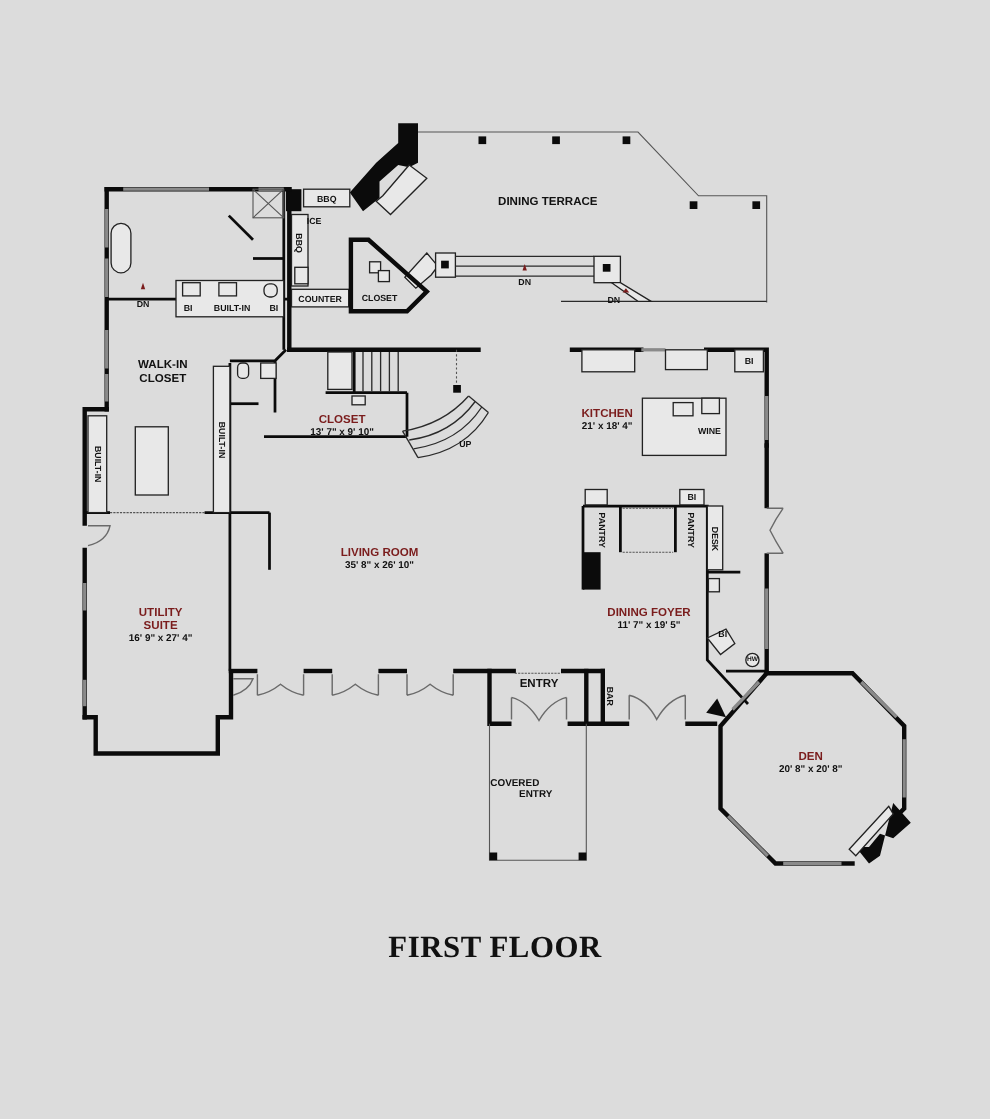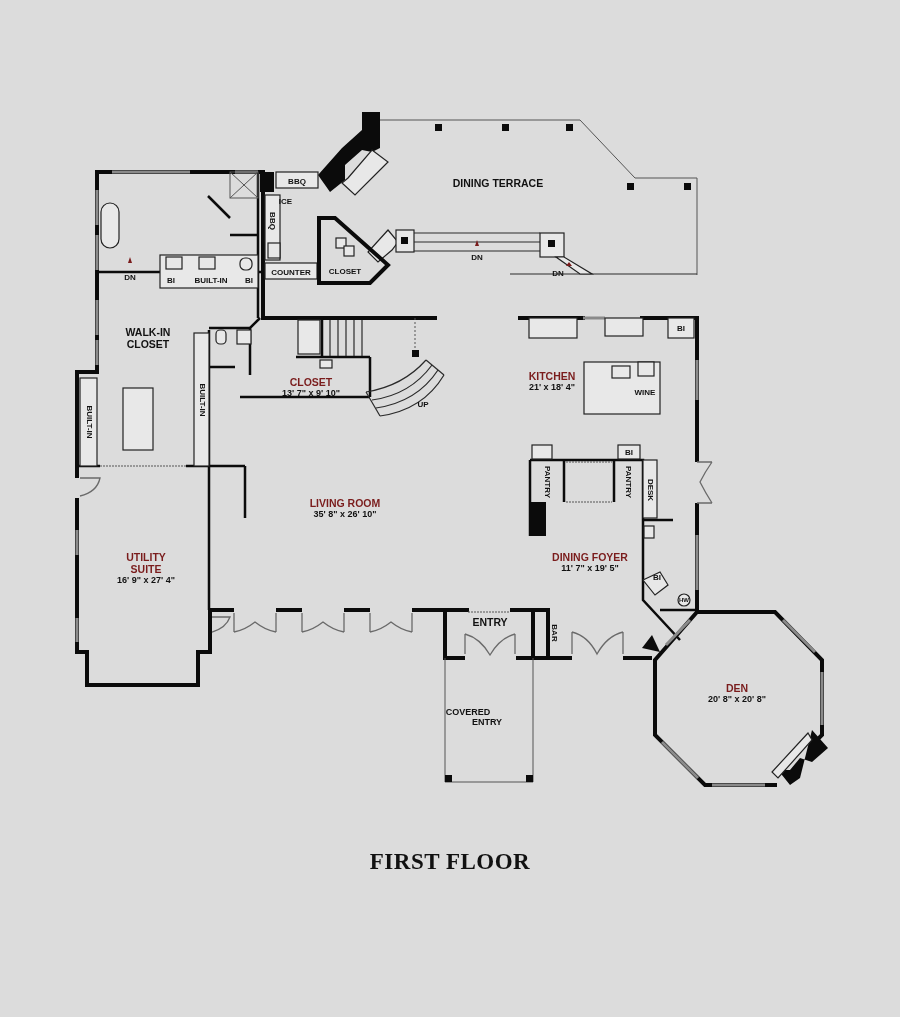--- a/index.html
+++ b/index.html
@@ -23,21 +23,21 @@
     text-align: center; white-space: nowrap; line-height: 1.15;
     font-weight: bold; color: #111;
   }
   .lbl .name { font-size: 10.5px; display: block; }
   .lbl .name.red { color: #7a1c1c; }
   .lbl .dim { font-size: 9px; display: block; }
   .sm { font-size: 8px; font-weight: bold; color: #111; position: absolute; transform: translate(-50%,-50%); white-space: nowrap; }
   .rot { transform: translate(-50%,-50%) rotate(90deg); }
   .title {
     position: absolute; left: 450px; top: 862px; transform: translate(-50%,-50%);
-    font-family: "Liberation Serif", serif; font-weight: bold; font-size: 23px; color: #111;
+    font-family: "Liberation Serif", serif; font-weight: bold; font-size: 28px; color: #111;
     letter-spacing: 0.5px;
   }
 </style>
 </head>
 <body>
 
 <svg id="plan" viewBox="0 0 900 1017" xmlns="http://www.w3.org/2000/svg">
 
   <g>
     <polyline class="hair" points="380,120 580,120 635,178 697,178 697,275"></polyline>

